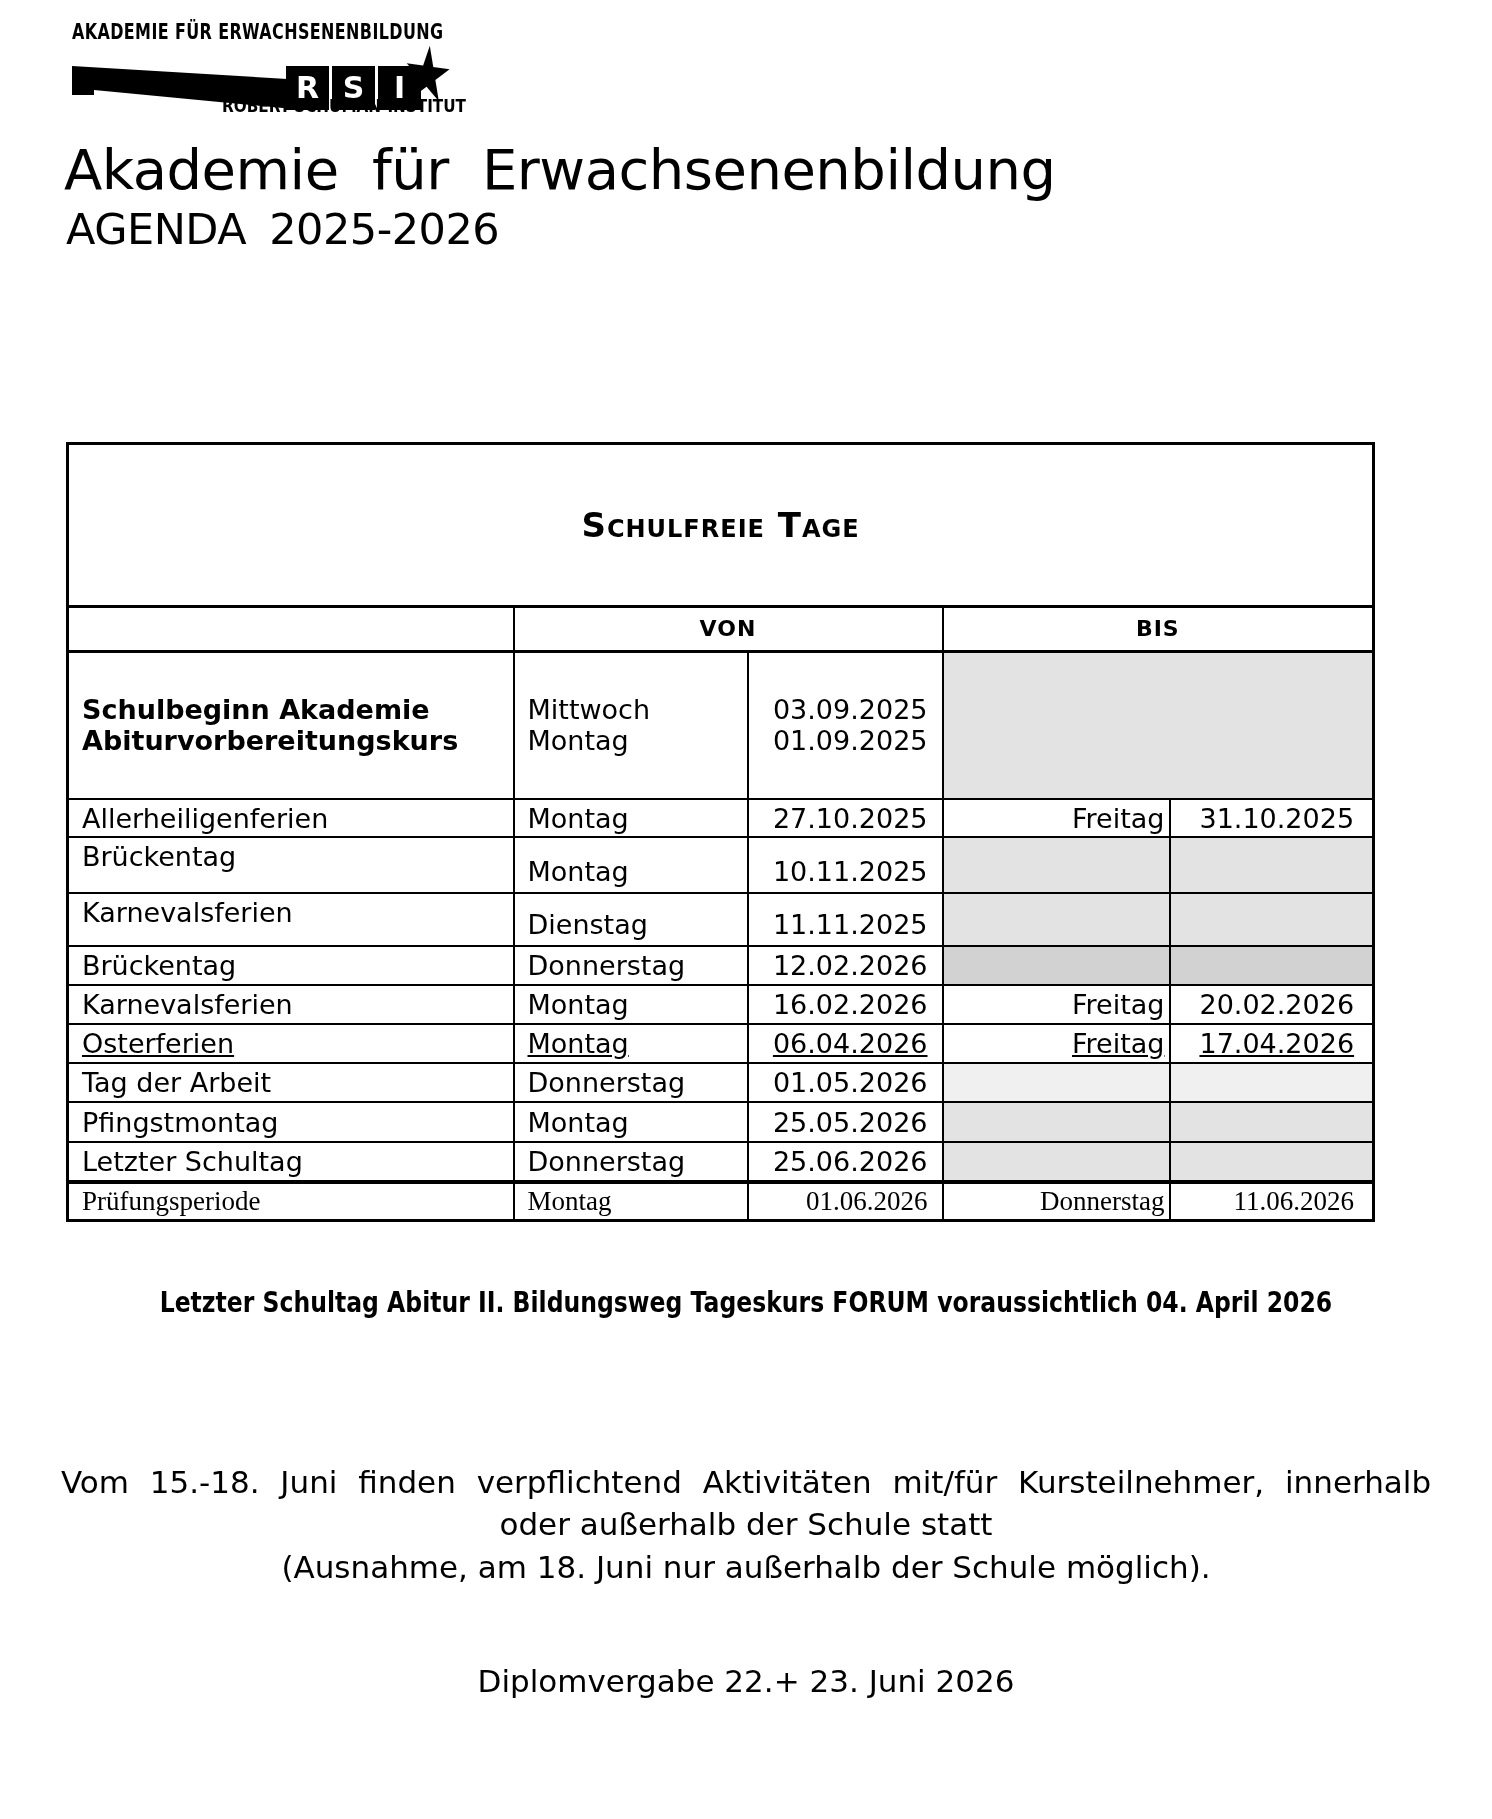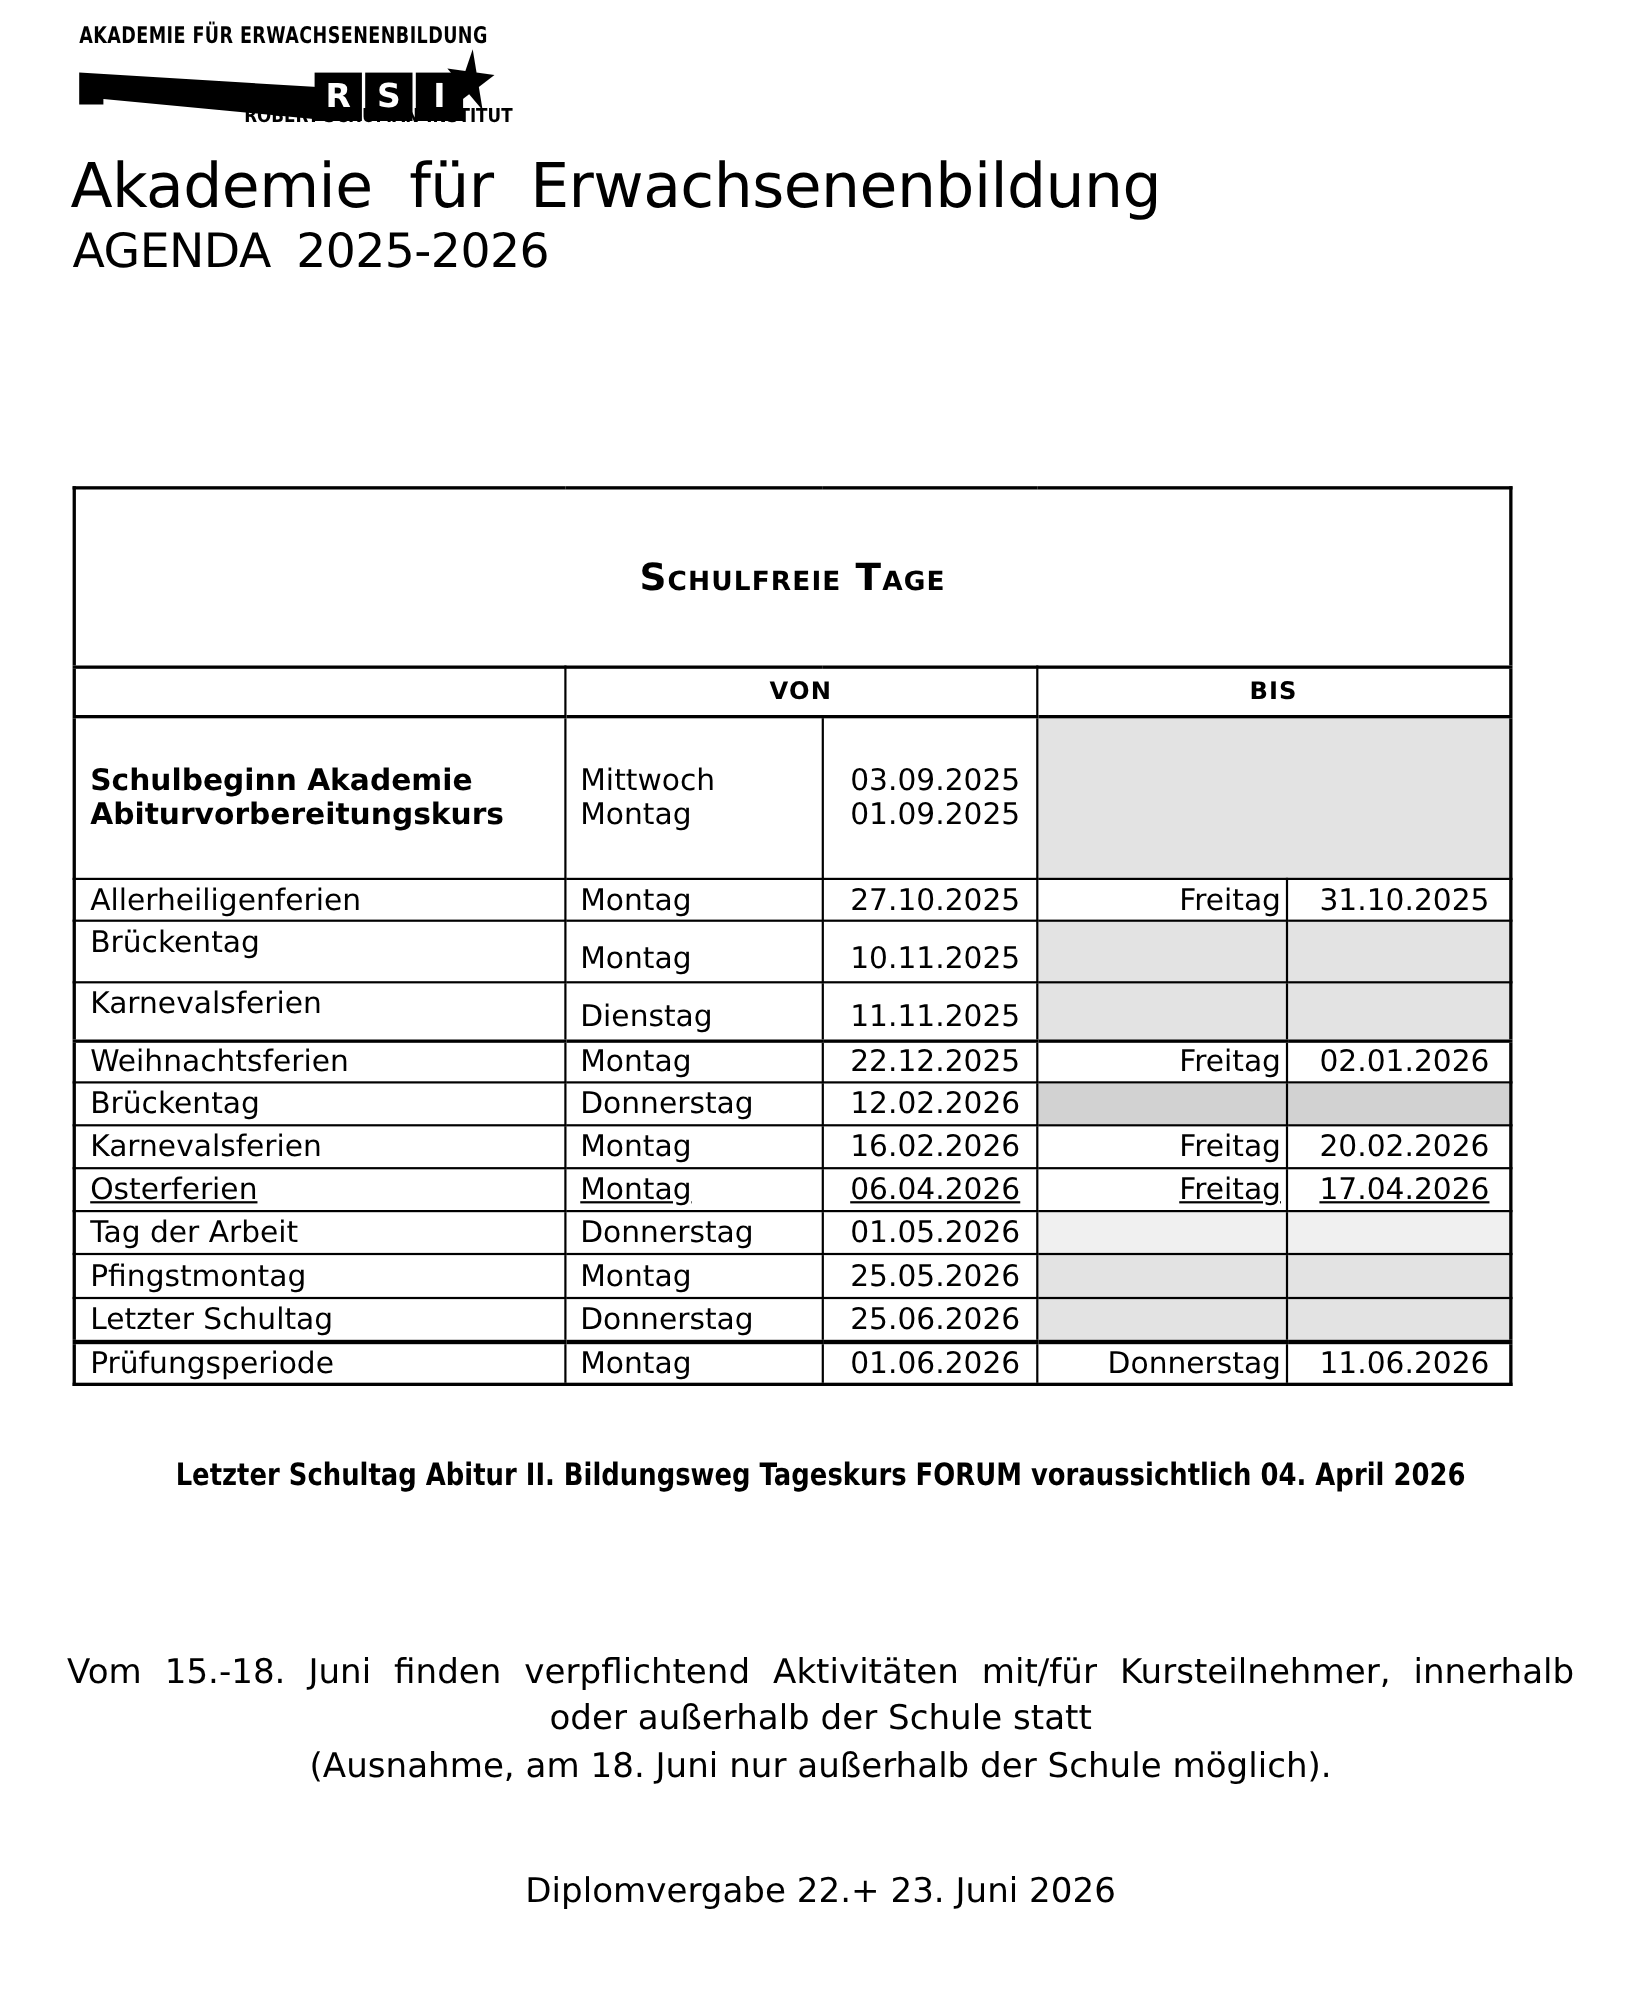--- a/index.html
+++ b/index.html
@@ -145,27 +145,20 @@
         <td class="c-bisday" style="background: rgb(227, 227, 227);"></td>
         <td class="c-bisdate" style="background: rgb(227, 227, 227);"></td>
       </tr>
       <tr class="row-split" style="height: 53px;">
         <td class="c-label">Karnevalsferien</td>
         <td class="c-day">Dienstag</td>
         <td class="c-date">11.11.2025</td>
         <td class="c-bisday" style="background: rgb(227, 227, 227);"></td>
         <td class="c-bisdate" style="background: rgb(227, 227, 227);"></td>
       </tr>
-      <tr class="thick-top3" style="height: 38px;">
-        <td class="c-label">Weihnachtsferien</td>
-        <td class="c-day">Montag</td>
-        <td class="c-date">22.12.2025</td>
-        <td class="c-bisday">Freitag</td>
-        <td class="c-bisdate">02.01.2026</td>
-      </tr>
       <tr style="height: 39px;">
         <td class="c-label">Brückentag</td>
         <td class="c-day">Donnerstag</td>
         <td class="c-date">12.02.2026</td>
         <td class="c-bisday" style="background: rgb(210, 210, 210);"></td>
         <td class="c-bisdate" style="background: rgb(210, 210, 210);"></td>
       </tr>
       <tr style="height: 39px;">
         <td class="c-label">Karnevalsferien</td>
         <td class="c-day">Montag</td>
@@ -194,21 +187,21 @@
         <td class="c-bisday" style="background: rgb(227, 227, 227);"></td>
         <td class="c-bisdate" style="background: rgb(227, 227, 227);"></td>
       </tr>
       <tr style="height: 40px;">
         <td class="c-label">Letzter Schultag</td>
         <td class="c-day">Donnerstag</td>
         <td class="c-date">25.06.2026</td>
         <td class="c-bisday" style="background: rgb(227, 227, 227);"></td>
         <td class="c-bisdate" style="background: rgb(227, 227, 227);"></td>
       </tr>
-      <tr class="thick-top" style="height: 38px;">
+      <tr class="thick-top" style="height: 38px; font-family: Liberation Serif, serif;">
         <td class="c-label">Prüfungsperiode</td>
         <td class="c-day">Montag</td>
         <td class="c-date">01.06.2026</td>
         <td class="c-bisday">Donnerstag</td>
         <td class="c-bisdate">11.06.2026</td>
       </tr>
     </tbody>
 </table>
 
 <div class="note-abitur">

